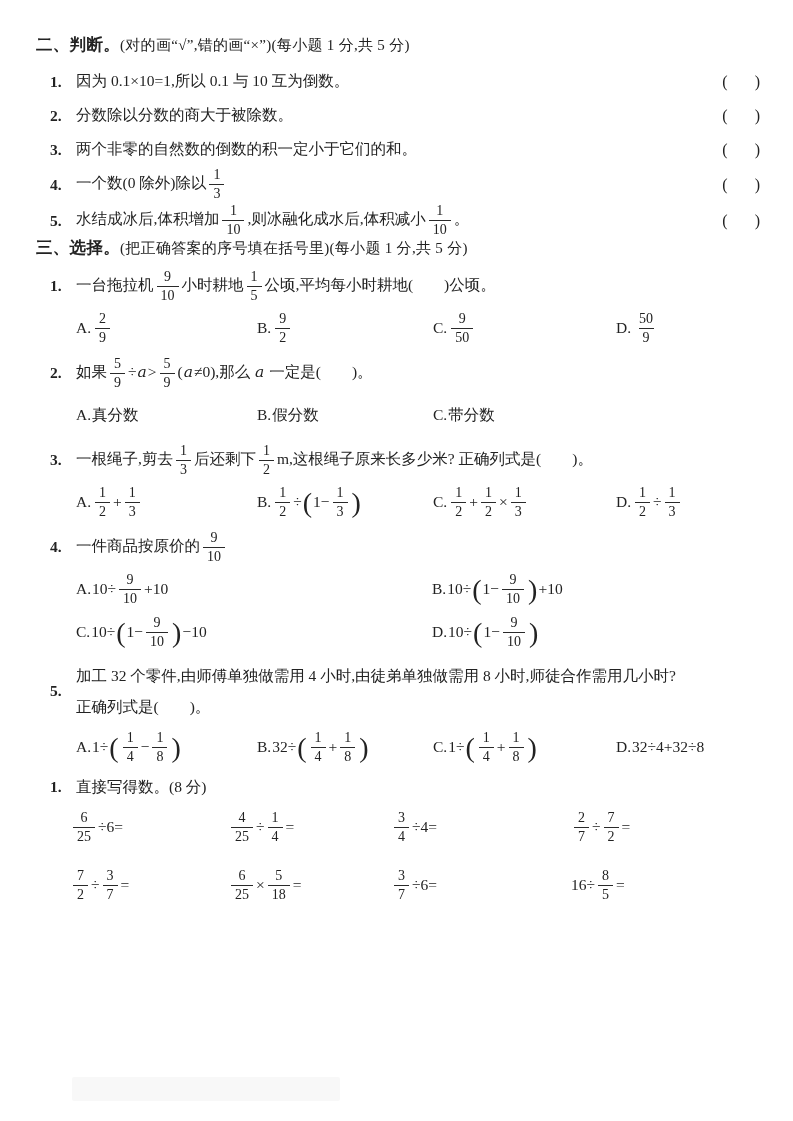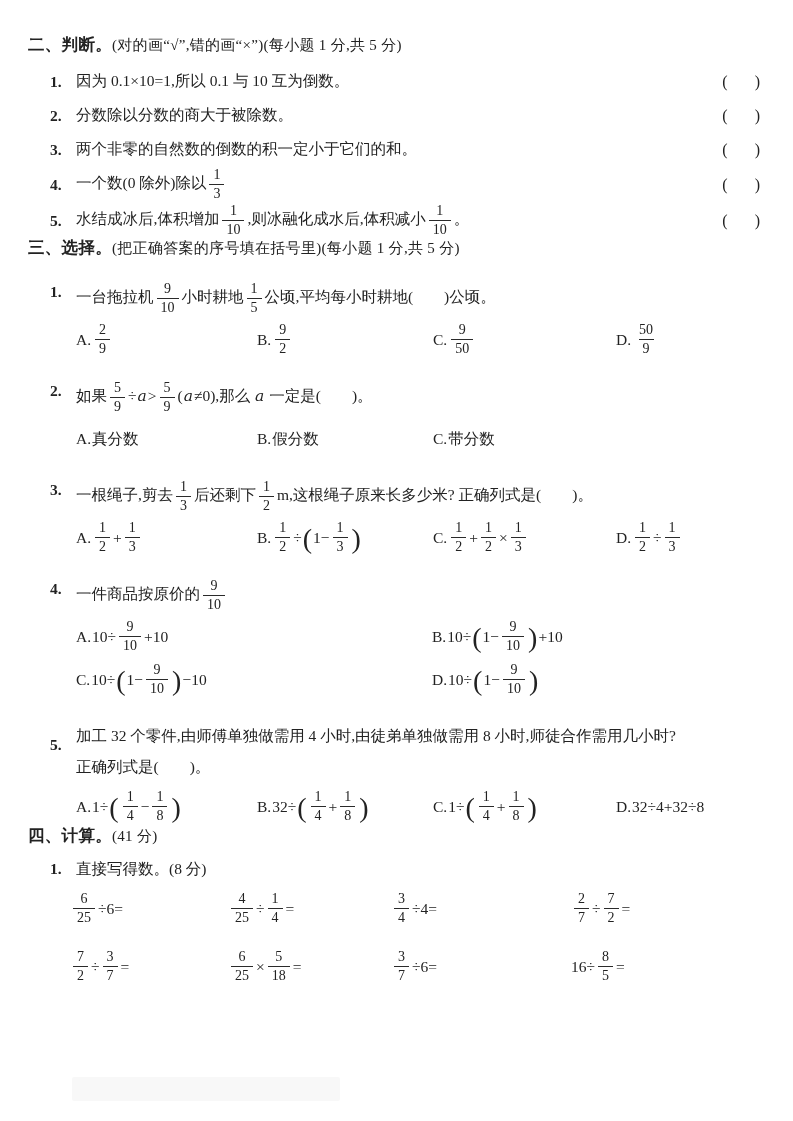--- a/index.html
+++ b/index.html
@@ -5,34 +5,34 @@
   html,body{margin:0;padding:0;}
   body{
     width:793px;height:1121px;background:#ffffff;overflow:hidden;
     font-family:"Liberation Serif","DejaVu Serif",serif;
     color:#222;font-size:15.5px;
   }
   .page{position:relative;width:793px;height:1121px;box-sizing:border-box;
         padding:34px 33px 0 28px;}
   
   .sec{margin:0;}
-  .sec-head{font-size:16.5px;margin:14px 0 10px 0;letter-spacing:.3px;}
+  .sec-head{font-size:16.5px;margin:14px 0 10px 8px;letter-spacing:.3px;}
   .sec-head:first-child{margin-top:0;}
   .sec-num,.sec-title{font-weight:700;}
   .sec-note{font-size:15px;}
   
   .j-item{display:flex;align-items:center;margin:3px 0 0 22px;min-height:31px;}
   .item-num{font-weight:700;width:26px;flex:none;}
   .j-text{flex:1;line-height:1.55;}
   .j-bracket{flex:none;margin-left:10px;font-size:16px;white-space:nowrap;}
   .gap{display:inline-block;width:27px;}
   
   .c-item{margin:10px 0 0 22px;}
   .c-line{display:flex;align-items:center;min-height:34px;}
-  .c-text{flex:1;line-height:2.0;margin-top:12px;}
+  .c-text{flex:1;line-height:2.0;}
   .opts{display:grid;margin-left:26px;margin-top:7px;min-height:36px;align-items:center;}
   .c4{grid-template-columns:181px 176px 183px 1fr;}
   .c2{grid-template-columns:356px 1fr;}
   .opt{display:flex;align-items:center;white-space:nowrap;}
   .opt-label{margin-right:1px;}
   
   .calc-sub{margin-left:22px;}
   .calc-title-row{display:flex;margin-top:12px;align-items:baseline;}
   .calc-row{display:grid;grid-template-columns:158px 163px 180px 1fr;
             margin-left:20px;min-height:58px;align-items:center;}
@@ -340,21 +340,20 @@
               <span class="bp">)</span>
             </span>
             <span class="opt">
               <span class="opt-label">D.</span>
               <span class="txt">32÷4+32÷8</span>
             </span>
           </div>
         </div>
       </section>
       <section class="sec">
-        <div class="sec-head"><span class="sec-num">四、</span><span class="sec-title">计算。</span><span class="sec-note">(41 分)</span></div>
         <div class="calc-sub">
           <div class="calc-title-row">
             <span class="item-num">1.</span>
             <span>直接写得数。(8 分)</span>
           </div>
           <div class="calc-row">
             <span class="calc-cell">
               <span class="frac">
                 <span class="fnum">6</span>
                 <span class="fden">25</span>

